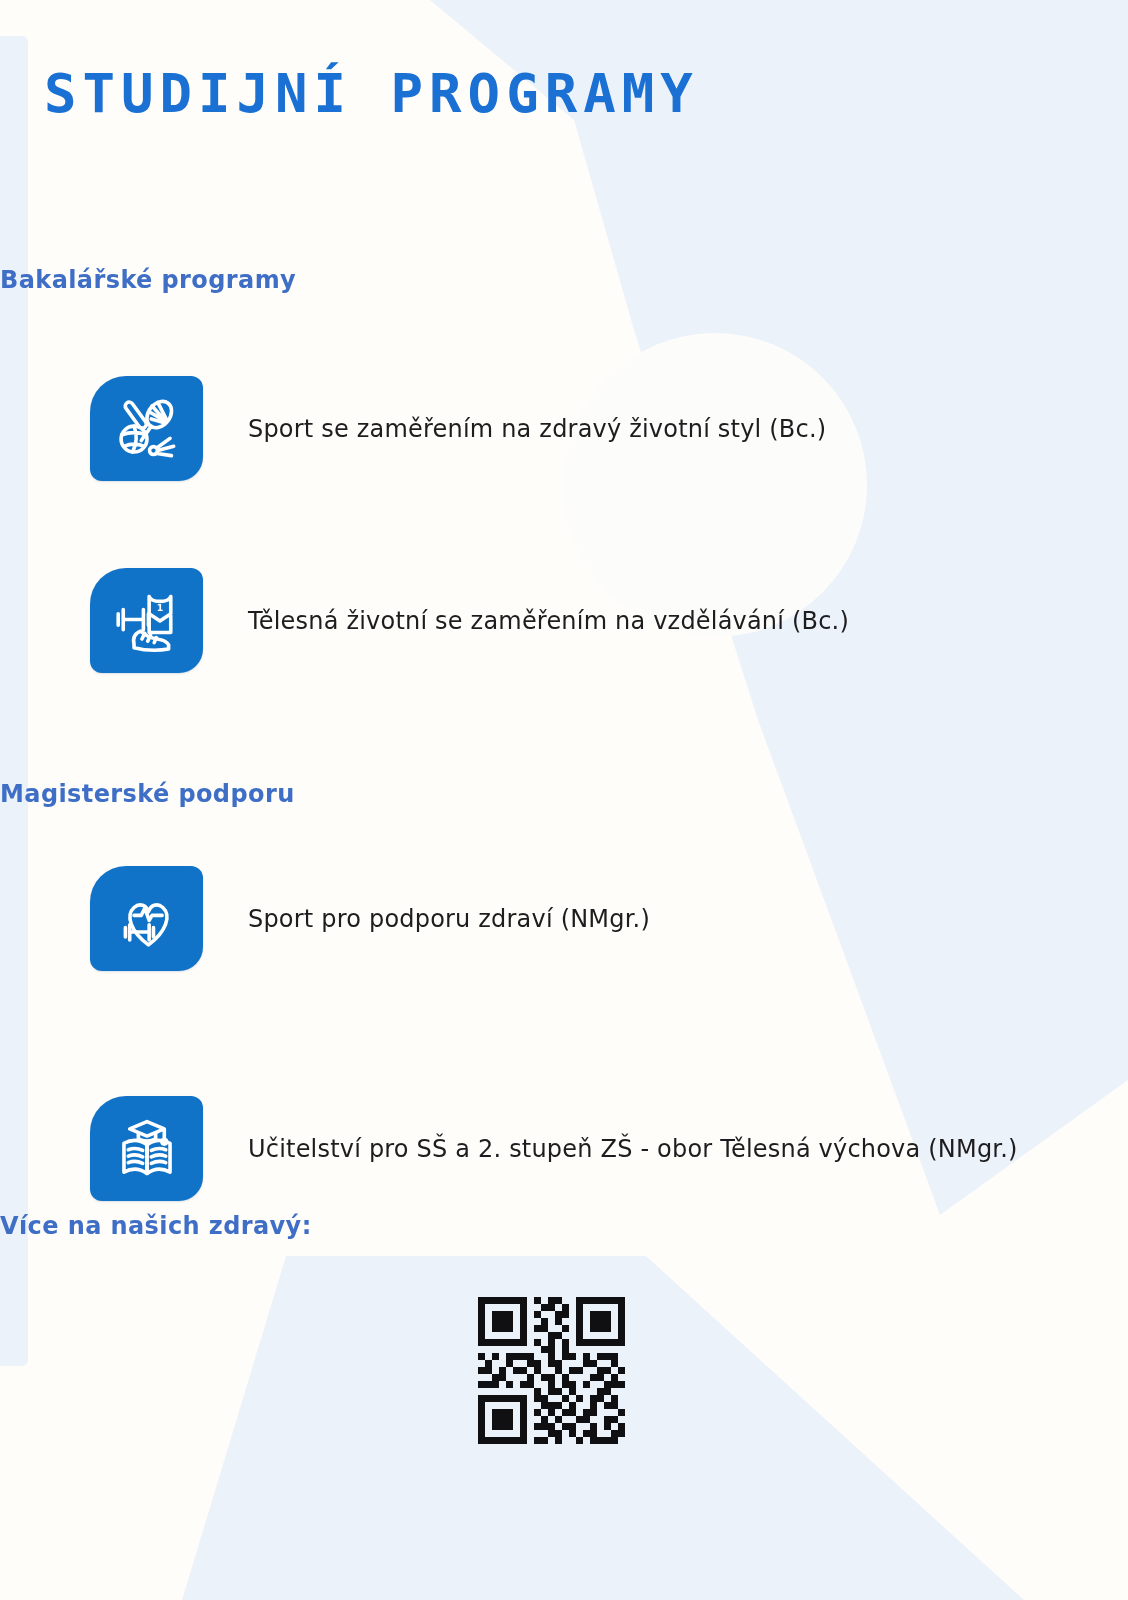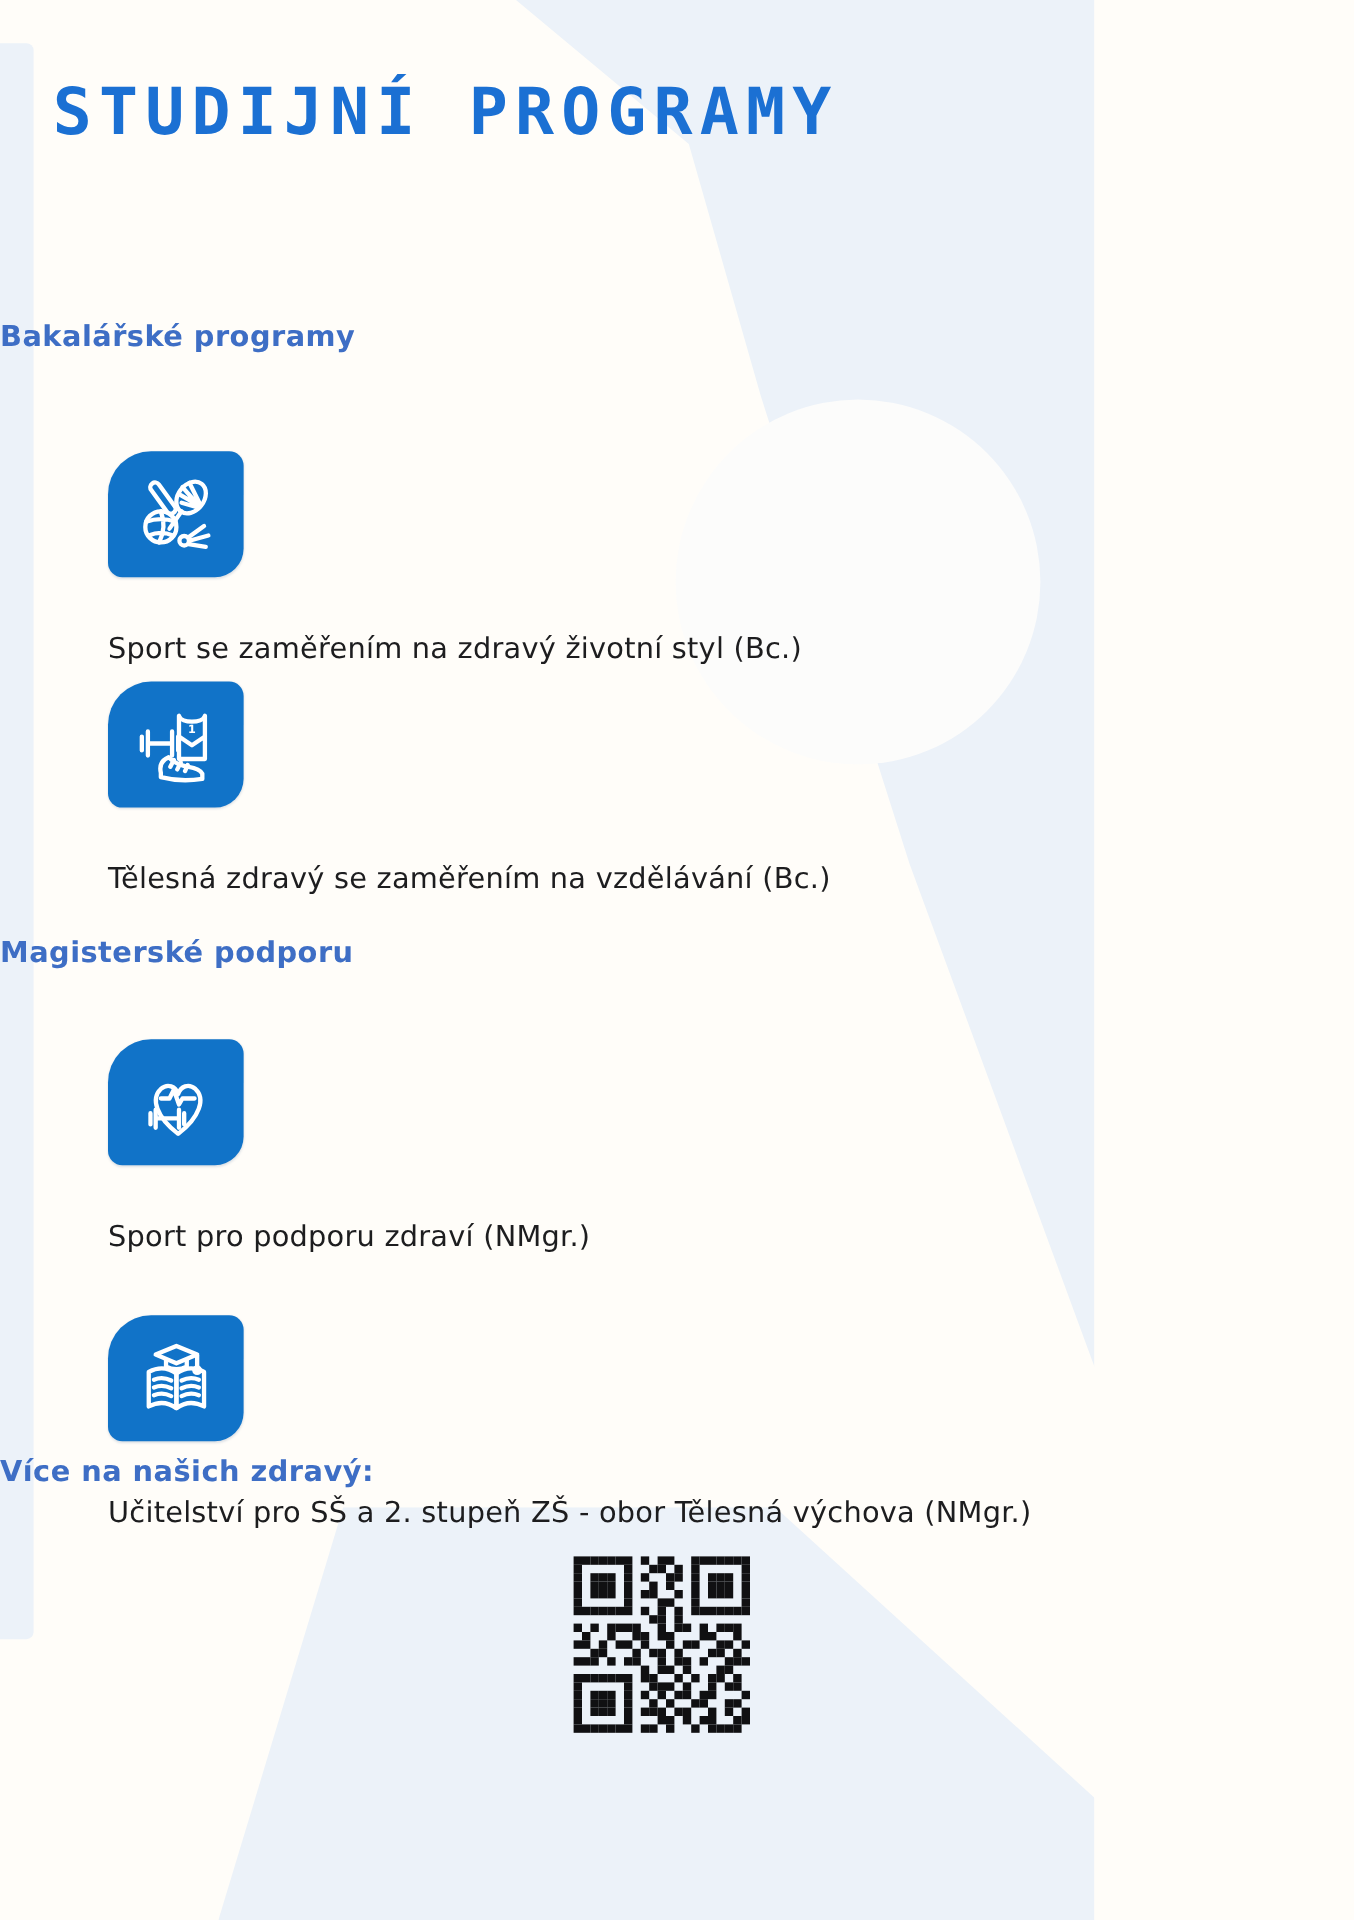--- a/index.html
+++ b/index.html
@@ -2,21 +2,21 @@
 <html><head>
 <meta charset="utf-8">
 <style>
   html,body{margin:0;padding:0;}
   body{
     width:1128px;height:1600px;
     font-family:"DejaVu Sans", "Liberation Sans", sans-serif;
     background:#fffdf9;
   }
   .page{
-    position:relative;width:912px;height:1600px;overflow:hidden;
+    position:relative;width:1128px;height:1600px;overflow:hidden;
     background:#fffdf9;
   }
   
   .bg{position:absolute;inset:0;z-index:0;}
   .wm{position:absolute;inset:0;background:#ecf2f9;}
   .wm-top{
     clip-path:polygon(430px 0,1128px 0,1128px 1080px,940px 1215px,758px 720px,634px 330px,574px 120px);
   }
   .wm-bottom{
     clip-path:polygon(286px 1256px,646px 1256px,1024px 1600px,182px 1600px);
@@ -38,23 +38,22 @@
     color:#1b70d3;white-space:nowrap;
   }
   .sec-heading{
     position:absolute;left:0;width:1108px;margin:0;
     font-size:24px;font-weight:700;color:#3e6ec5;letter-spacing:.4px;
   }
   .sec-heading-1{top:266px;}
   .sec-heading-2{top:780px;}
   .footer-heading{top:1212px;}
   .row{
-    position:absolute;left:90px;display:flex;align-items:flex-start;gap:45px;
+    position:absolute;left:90px;display:flex;align-items:center;gap:45px;
     width:1010px;
-    flex-direction:column;
   }
   .row-1{top:376px;} .row-2{top:568px;} .row-3{top:866px;} .row-4{top:1096px;}
   .tile{
     flex:0 0 auto;width:113px;height:105px;background:#1173c8;
     border-radius:36px 12px 24px 12px;
     display:flex;align-items:center;justify-content:center;
     box-shadow:0 1px 2px rgba(20,60,120,.15);
   }
   .tile svg{width:78px;height:72px;display:block;}
   .tile svg *{vector-effect:non-scaling-stroke;}
@@ -113,21 +112,21 @@
             <g stroke="#ffffff" stroke-width="3.6" fill="none" stroke-linecap="round" stroke-linejoin="round">
               <path d="M10 40 v16 M17 34 v28 M45 34 v28 M52 40 v16 M17 48 h28"></path>
               <path d="M53 16 v50 h30 V16 M53 16 c3 9 27 9 30 0 M53 40 l15 10 15 -10"></path>
               <text x="68" y="36" fill="#ffffff" stroke="none" font-size="13" font-weight="bold" text-anchor="middle" font-family="DejaVu Sans, sans-serif">1</text>
               <path d="M32 82 q-3 -13 9 -18 q9 9 23 11 q13 2 16 8 v6 q-25 4 -48 -2 z"></path>
               <path d="M47 67 l-4 8 M55 70 l-4 8 M63 73 l-3 7"></path>
             </g>
           </svg>
         </span>
       </div>
-      <div class="item-label">Tělesná zdravý se zaměřením na vzdělávání (Bc.)</div>
+      <div class="item-label">Tělesná životní se zaměřením na vzdělávání (Bc.)</div>
     </div>
 
     <h2 class="sec-heading sec-heading-2">Magisterské podporu</h2>
 
     <div class="row row-3">
       <div class="tile">
         <span>
           <svg viewBox="0 0 100 100">
             <g stroke="#ffffff" stroke-width="3.6" fill="none" stroke-linecap="round" stroke-linejoin="round">
               <path d="M52 86 C27 67 20 45 32 34 c8 -7 17 -3 20 6 c3 -9 12 -13 20 -6 c12 11 5 33 -20 52 z"></path>

